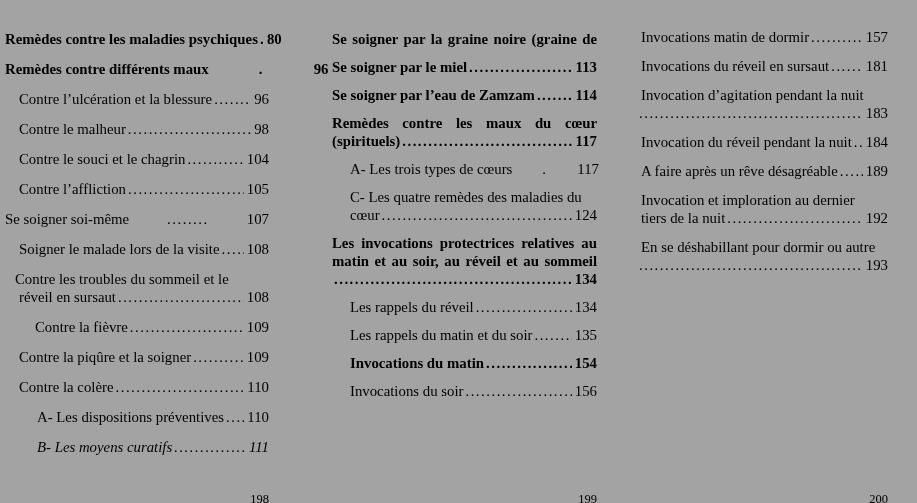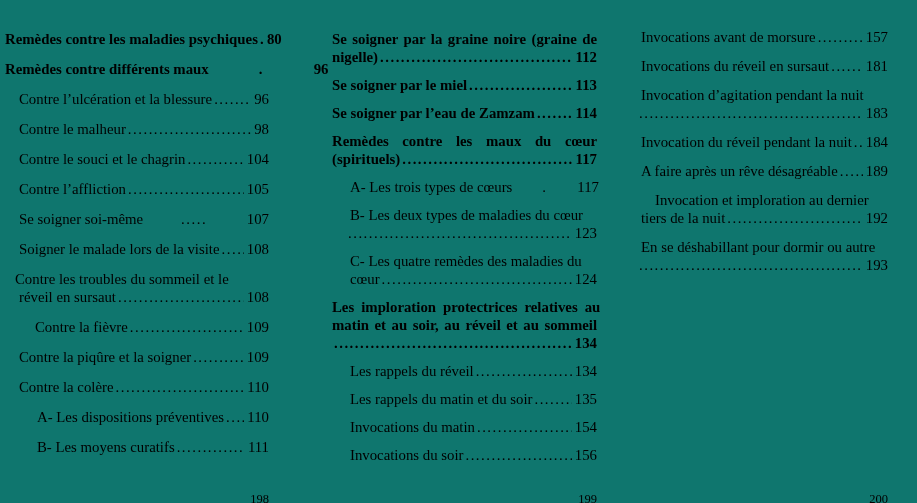--- a/index.html
+++ b/index.html
@@ -1,20 +1,20 @@
 <!DOCTYPE html>
 <html><head>
 <meta charset="utf-8">
 <style>
   html, body { margin: 0; padding: 0; background: #ffffff; }
   .sheet {
     position: relative;
     width: 917px;
     height: 503px;
-    background: #0f766e;
+    background: #a3a3a3;
     color: #000000;
     font-family: "Liberation Serif", serif;
     font-size: 14.8px;
     overflow: hidden;
   }
   .col { position: absolute; }
   #col-0 { left: 5px;   top: 30px; width: 264px; }
   #col-1 { left: 332px; top: 30px; width: 265px; }
   #col-2 { left: 624px; top: 28px; width: 264px; }
 
@@ -90,21 +90,21 @@
         </div>
       </div>
       <div class="entry">
         <div class="ln" style="margin-left: 14px;">
           <span class="t">Contre l’affliction</span>
           <span class="leader"></span>
           <span class="num">105</span>
         </div>
       </div>
       <div class="entry">
-        <div class="ln" style="margin-left: 14px; gap: 36px;">
+        <div class="ln" style=" gap: 36px;">
           <span class="t">Se soigner soi-même</span>
           <span class="leader"></span>
           <span class="num">107</span>
         </div>
       </div>
       <div class="entry">
         <div class="ln" style="margin-left: 14px;">
           <span class="t">Soigner le malade lors de la visite</span>
           <span class="leader"></span>
           <span class="num">108</span>
@@ -142,37 +142,32 @@
         </div>
       </div>
       <div class="entry">
         <div class="ln" style="margin-left: 32px;">
           <span class="t">A- Les dispositions préventives</span>
           <span class="leader"></span>
           <span class="num">110</span>
         </div>
       </div>
       <div class="entry">
-        <div class="ln" style="margin-left: 32px;">
+        <div class="ln" style="margin-left: 32px; font-style: italic;">
           <span class="t">B- Les moyens curatifs</span>
           <span class="leader"></span>
           <span class="num">111</span>
         </div>
       </div>
     </section>
   <section class="col" id="col-1">
       <div class="entry">
         <div class="ln b" style="margin-left: 0px;">
           <span class="t" style="word-spacing: 1.74554px;">Se soigner par la graine noire (graine de</span>
         </div>
-        <div class="ln b" style="margin-left: 0px;">
-          <span class="t">nigelle)</span>
-          <span class="leader"></span>
-          <span class="num">112</span>
-        </div>
       </div>
       <div class="entry">
         <div class="ln b" style="margin-left: 0px;">
           <span class="t">Se soigner par le miel</span>
           <span class="leader"></span>
           <span class="num">113</span>
         </div>
       </div>
       <div class="entry">
         <div class="ln b" style="margin-left: 0px;">
@@ -193,40 +188,31 @@
       </div>
       <div class="entry">
         <div class="ln" style="margin-left: 18px; gap: 28px;">
           <span class="t">A- Les trois types de cœurs</span>
           <span class="leader"></span>
           <span class="num">117</span>
         </div>
       </div>
       <div class="entry">
         <div class="ln" style="margin-left: 18px;">
-          <span class="t">B- Les deux types de maladies du cœur</span>
-        </div>
-        <div class="ln" style="margin-left: 14px;">
-          <span class="leader"></span>
-          <span class="num">123</span>
-        </div>
-      </div>
-      <div class="entry">
-        <div class="ln" style="margin-left: 18px;">
           <span class="t">C- Les quatre remèdes des maladies du</span>
         </div>
         <div class="ln" style="margin-left: 18px;">
           <span class="t">cœur</span>
           <span class="leader"></span>
           <span class="num">124</span>
         </div>
       </div>
       <div class="entry">
         <div class="ln b" style="margin-left: 0px;">
-          <span class="t" style="word-spacing: 3.30469px;">Les imploration protectrices relatives au</span>
+          <span class="t" style="word-spacing: 3.30469px;">Les invocations protectrices relatives au</span>
         </div>
         <div class="ln b" style="margin-left: 0px;">
           <span class="t" style="word-spacing: 1.80469px;">matin et au soir, au réveil et au sommeil</span>
         </div>
         <div class="ln b" style="margin-left: 0px;">
           <span class="leader"></span>
           <span class="num">134</span>
         </div>
       </div>
       <div class="entry">
@@ -237,38 +223,38 @@
         </div>
       </div>
       <div class="entry">
         <div class="ln" style="margin-left: 18px;">
           <span class="t">Les rappels du matin et du soir</span>
           <span class="leader"></span>
           <span class="num">135</span>
         </div>
       </div>
       <div class="entry">
-        <div class="ln" style="margin-left: 18px;">
+        <div class="ln" style="margin-left: 18px; font-weight: bold;">
           <span class="t">Invocations du matin</span>
           <span class="leader"></span>
           <span class="num">154</span>
         </div>
       </div>
       <div class="entry">
         <div class="ln" style="margin-left: 18px;">
           <span class="t">Invocations du soir</span>
           <span class="leader"></span>
           <span class="num">156</span>
         </div>
       </div>
     </section>
   <section class="col" id="col-2">
       <div class="entry">
         <div class="ln" style="margin-left: 17px;">
-          <span class="t">Invocations avant de morsure</span>
+          <span class="t">Invocations matin de dormir</span>
           <span class="leader"></span>
           <span class="num">157</span>
         </div>
       </div>
       <div class="entry">
         <div class="ln" style="margin-left: 17px;">
           <span class="t">Invocations du réveil en sursaut</span>
           <span class="leader"></span>
           <span class="num">181</span>
         </div>
@@ -290,21 +276,21 @@
         </div>
       </div>
       <div class="entry">
         <div class="ln" style="margin-left: 17px;">
           <span class="t">A faire après un rêve désagréable</span>
           <span class="leader"></span>
           <span class="num">189</span>
         </div>
       </div>
       <div class="entry">
-        <div class="ln" style="margin-left: 31px;">
+        <div class="ln" style="margin-left: 17px;">
           <span class="t">Invocation et imploration au dernier</span>
         </div>
         <div class="ln" style="margin-left: 17px;">
           <span class="t">tiers de la nuit</span>
           <span class="leader"></span>
           <span class="num">192</span>
         </div>
       </div>
       <div class="entry">
         <div class="ln" style="margin-left: 17px; align-items: center;">

